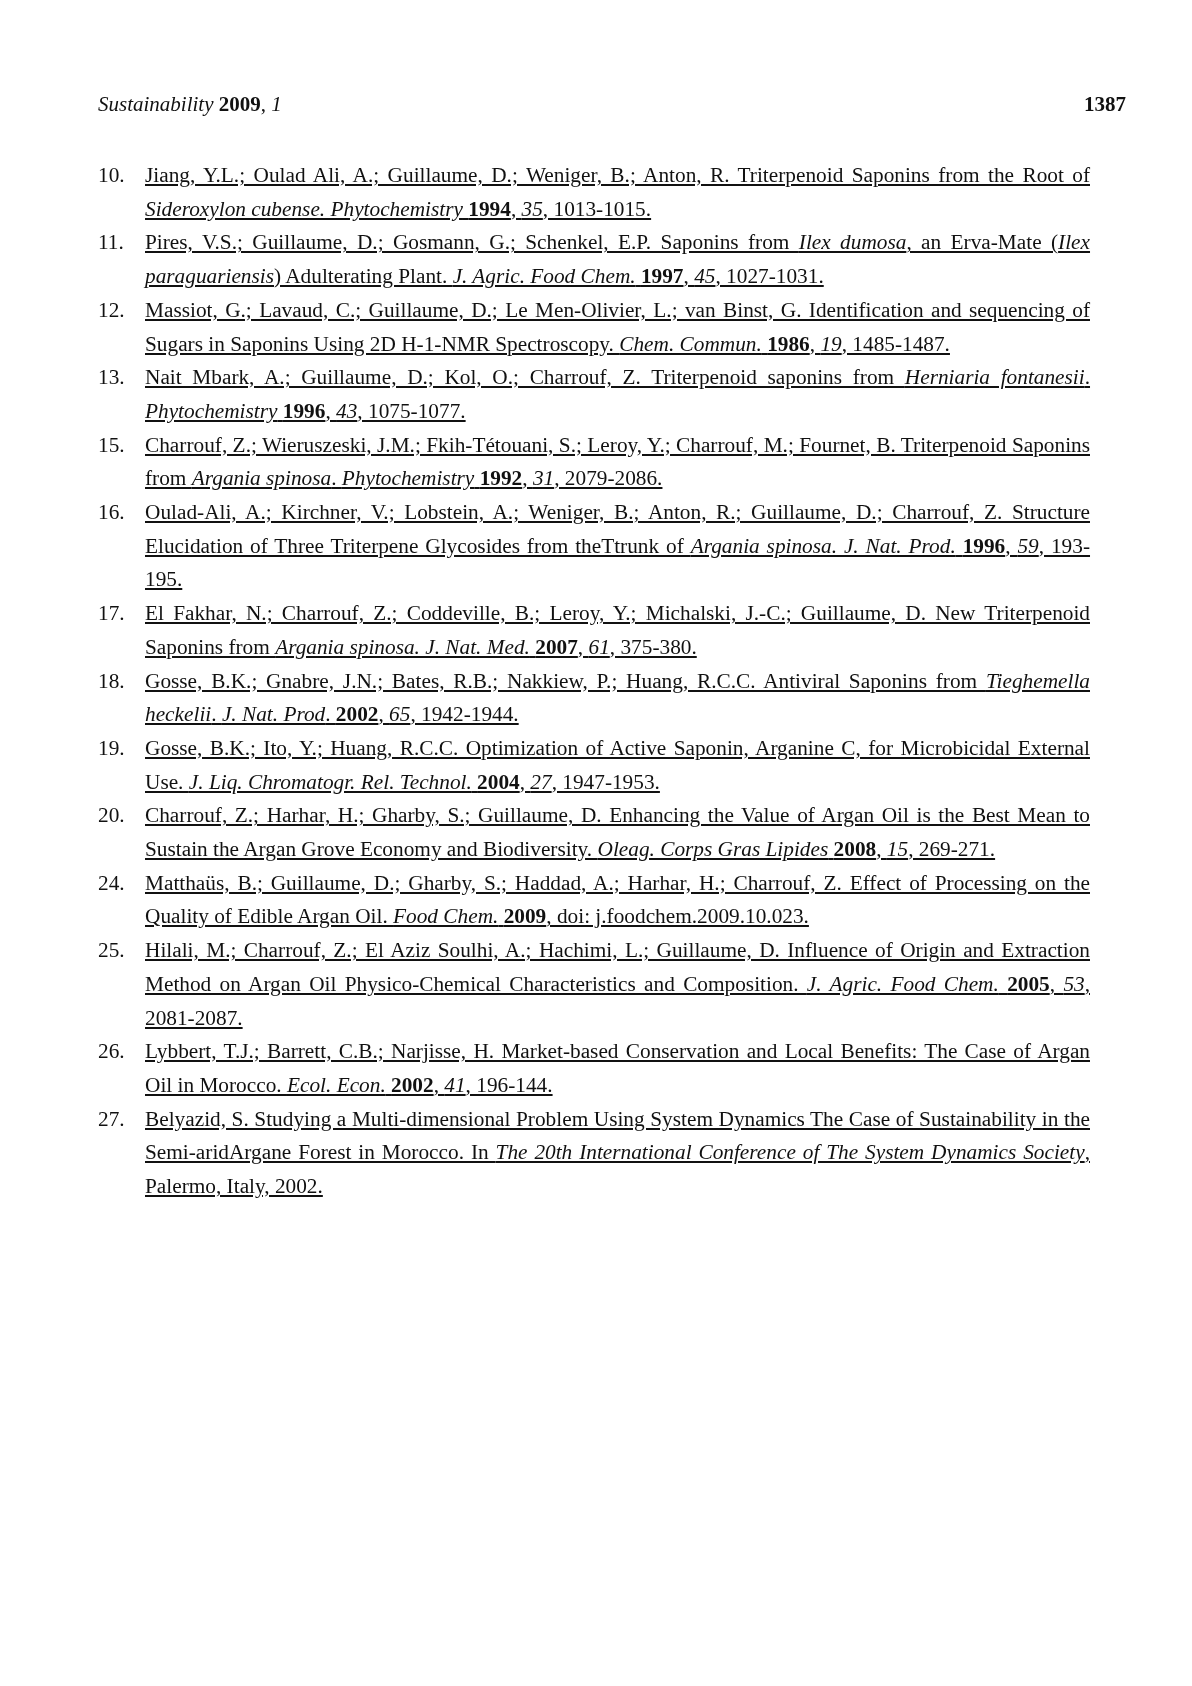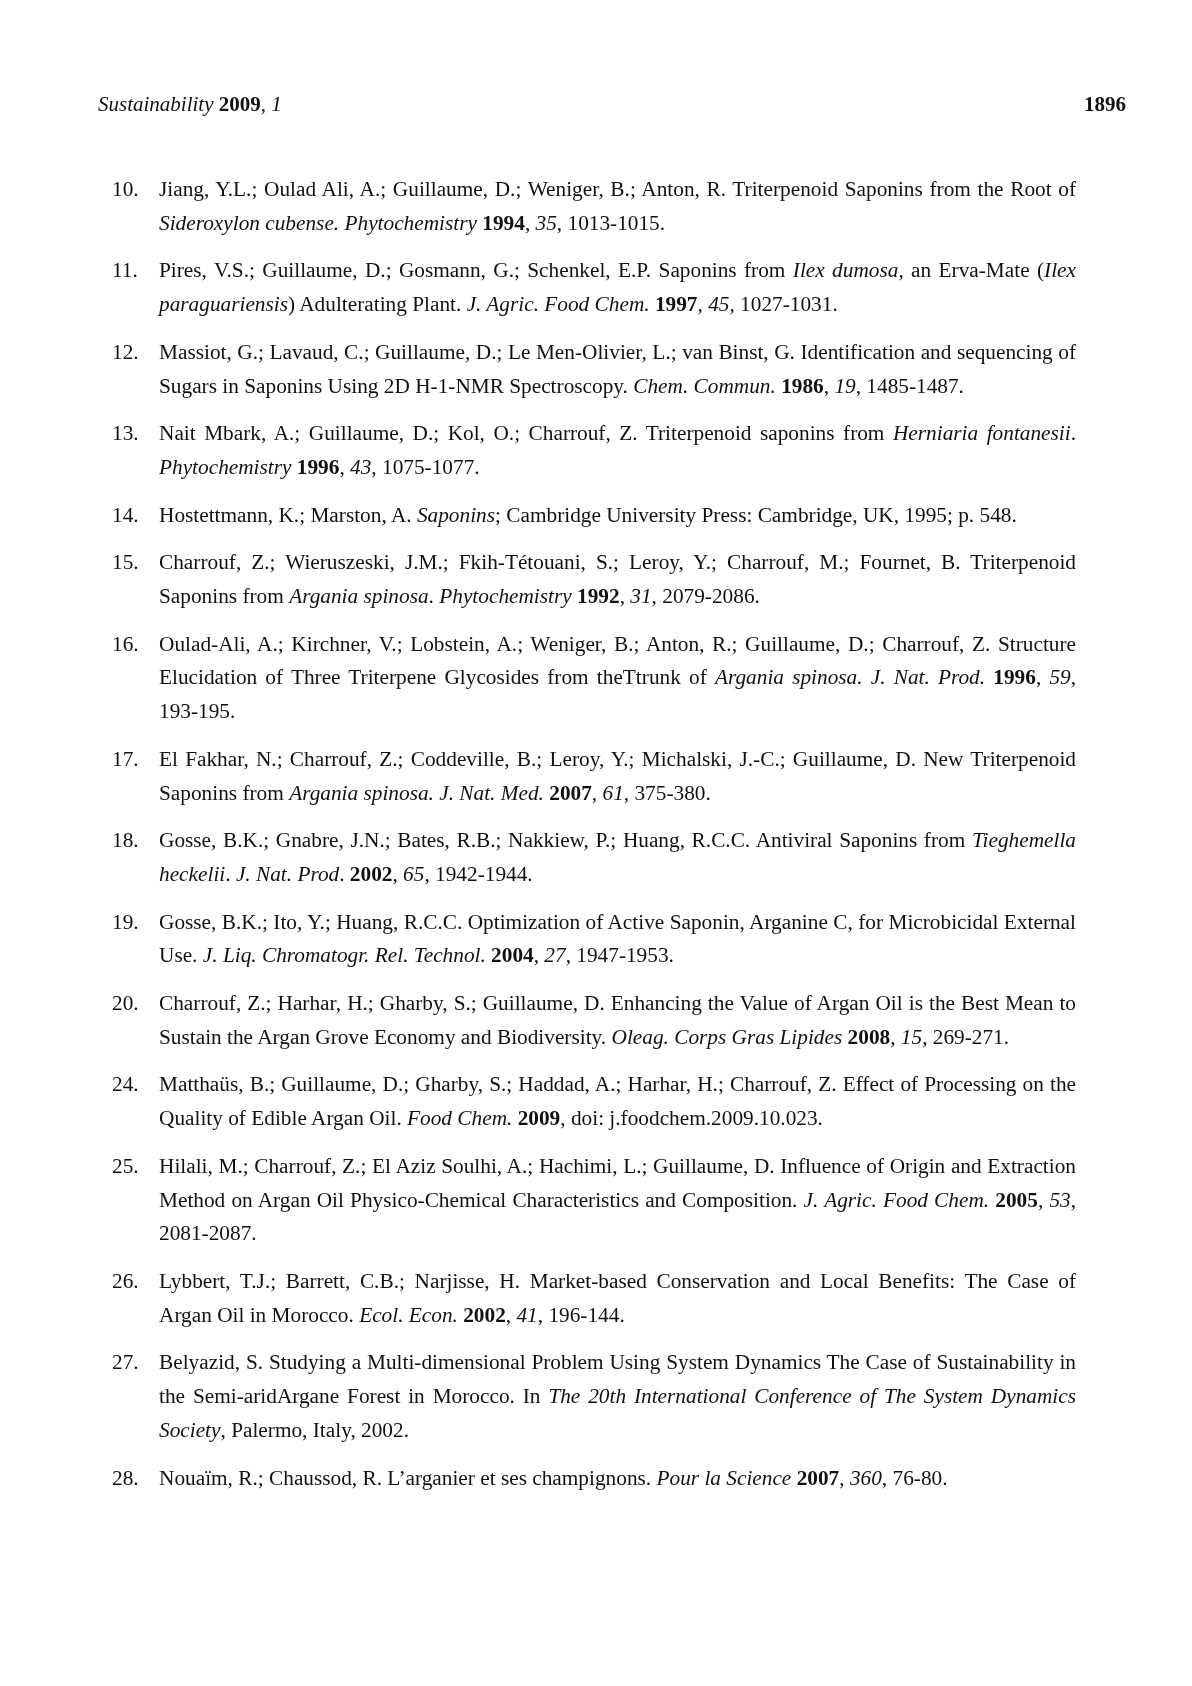--- a/index.html
+++ b/index.html
@@ -15,46 +15,45 @@
   }
   .header .left i { font-style: italic; }
   .header .left b, .header .right { font-weight: bold; }
   .refs {
     position: absolute; left: 98px; top: 159px; width: 992px;
     margin: 0; padding: 0; list-style: none;
   }
   .ref {
     position: relative; padding-left: 47px;
     font-size: 21.3px; line-height: 33.7px; text-align: justify;
-    margin: 14px;
+    margin: 0;
+    text-decoration: underline;
   }
   .ref .num { position: absolute; left: 0; top: 0; }
   .seg-i { font-style: italic; }
   .seg-b { font-weight: bold; }
 </style>
 </head>
 <body>
 
 <div class="page">
   <div class="header">
     <div class="left"><i>Sustainability</i> <b>2009</b><span>, </span><i>1</i></div>
-    <div class="right">1896</div>
+    <div class="right">1387</div>
   </div>
 
   <ol class="refs" id="refs">
       <li class="ref"><span class="num">10.</span><span class="seg-n">Jiang, Y.L.; Oulad Ali, A.; Guillaume, D.; Weniger, B.; Anton, R. Triterpenoid Saponins from the Root of </span><span class="seg-i">Sideroxylon cubense. Phytochemistry</span><span class="seg-n"> </span><span class="seg-b">1994</span><span class="seg-n">, </span><span class="seg-i">35</span><span class="seg-n">, 1013-1015.</span></li>
       <li class="ref"><span class="num">11.</span><span class="seg-n">Pires, V.S.; Guillaume, D.; Gosmann, G.; Schenkel, E.P. Saponins from </span><span class="seg-i">Ilex dumosa</span><span class="seg-n">, an Erva-Mate (</span><span class="seg-i">Ilex paraguariensis</span><span class="seg-n">) Adulterating Plant. </span><span class="seg-i">J. Agric. Food Chem.</span><span class="seg-n"> </span><span class="seg-b">1997</span><span class="seg-n">, </span><span class="seg-i">45</span><span class="seg-n">, 1027-1031.</span></li>
       <li class="ref"><span class="num">12.</span><span class="seg-n">Massiot, G.; Lavaud, C.; Guillaume, D.; Le Men-Olivier, L.; van Binst, G. Identification and sequencing of Sugars in Saponins Using 2D H-1-NMR Spectroscopy. </span><span class="seg-i">Chem. Commun.</span><span class="seg-n"> </span><span class="seg-b">1986</span><span class="seg-n">, </span><span class="seg-i">19</span><span class="seg-n">, 1485-1487.</span></li>
       <li class="ref"><span class="num">13.</span><span class="seg-n">Nait Mbark, A.; Guillaume, D.; Kol, O.; Charrouf, Z. Triterpenoid saponins from </span><span class="seg-i">Herniaria fontanesii</span><span class="seg-n">. </span><span class="seg-i">Phytochemistry</span><span class="seg-n"> </span><span class="seg-b">1996</span><span class="seg-n">, </span><span class="seg-i">43</span><span class="seg-n">, 1075-1077.</span></li>
-      <li class="ref"><span class="num">14.</span><span class="seg-n">Hostettmann, K.; Marston, A. </span><span class="seg-i">Saponins</span><span class="seg-n">; Cambridge University Press: Cambridge, UK, 1995; p. 548.</span></li>
       <li class="ref"><span class="num">15.</span><span class="seg-n">Charrouf, Z.; Wieruszeski, J.M.; Fkih-Tétouani, S.; Leroy, Y.; Charrouf, M.; Fournet, B. Triterpenoid Saponins from </span><span class="seg-i">Argania spinosa</span><span class="seg-n">. </span><span class="seg-i">Phytochemistry</span><span class="seg-n"> </span><span class="seg-b">1992</span><span class="seg-n">, </span><span class="seg-i">31</span><span class="seg-n">, 2079-2086.</span></li>
       <li class="ref"><span class="num">16.</span><span class="seg-n">Oulad-Ali, A.; Kirchner, V.; Lobstein, A.; Weniger, B.; Anton, R.; Guillaume, D.; Charrouf, Z. Structure Elucidation of Three Triterpene Glycosides from theTtrunk of </span><span class="seg-i">Argania spinosa. J. Nat. Prod.</span><span class="seg-n"> </span><span class="seg-b">1996</span><span class="seg-n">, </span><span class="seg-i">59</span><span class="seg-n">, 193-195.</span></li>
       <li class="ref"><span class="num">17.</span><span class="seg-n">El Fakhar, N.; Charrouf, Z.; Coddeville, B.; Leroy, Y.; Michalski, J.-C.; Guillaume, D. New Triterpenoid Saponins from </span><span class="seg-i">Argania spinosa. J. Nat. Med.</span><span class="seg-n"> </span><span class="seg-b">2007</span><span class="seg-n">, </span><span class="seg-i">61</span><span class="seg-n">, 375-380.</span></li>
       <li class="ref"><span class="num">18.</span><span class="seg-n">Gosse, B.K.; Gnabre, J.N.; Bates, R.B.; Nakkiew, P.; Huang, R.C.C. Antiviral Saponins from </span><span class="seg-i">Tieghemella heckelii</span><span class="seg-n">. </span><span class="seg-i">J. Nat. Prod</span><span class="seg-n">. </span><span class="seg-b">2002</span><span class="seg-n">, </span><span class="seg-i">65</span><span class="seg-n">, 1942-1944.</span></li>
       <li class="ref"><span class="num">19.</span><span class="seg-n">Gosse, B.K.; Ito, Y.; Huang, R.C.C. Optimization of Active Saponin, Arganine C, for Microbicidal External Use. </span><span class="seg-i">J. Liq. Chromatogr. Rel. Technol.</span><span class="seg-n"> </span><span class="seg-b">2004</span><span class="seg-n">, </span><span class="seg-i">27</span><span class="seg-n">, 1947-1953.</span></li>
       <li class="ref"><span class="num">20.</span><span class="seg-n">Charrouf, Z.; Harhar, H.; Gharby, S.; Guillaume, D. Enhancing the Value of Argan Oil is the Best Mean to Sustain the Argan Grove Economy and Biodiversity. </span><span class="seg-i">Oleag. Corps Gras Lipides</span><span class="seg-n"> </span><span class="seg-b">2008</span><span class="seg-n">, </span><span class="seg-i">15</span><span class="seg-n">, 269-271.</span></li>
       <li class="ref"><span class="num">24.</span><span class="seg-n">Matthaüs, B.; Guillaume, D.; Gharby, S.; Haddad, A.; Harhar, H.; Charrouf, Z. Effect of Processing on the Quality of Edible Argan Oil. </span><span class="seg-i">Food Chem.</span><span class="seg-n"> </span><span class="seg-b">2009</span><span class="seg-n">, doi: j.foodchem.2009.10.023.</span></li>
       <li class="ref"><span class="num">25.</span><span class="seg-n">Hilali, M.; Charrouf, Z.; El Aziz Soulhi, A.; Hachimi, L.; Guillaume, D. Influence of Origin and Extraction Method on Argan Oil Physico-Chemical Characteristics and Composition. </span><span class="seg-i">J. Agric. Food Chem.</span><span class="seg-n"> </span><span class="seg-b">2005</span><span class="seg-n">, </span><span class="seg-i">53</span><span class="seg-n">, 2081-2087.</span></li>
       <li class="ref"><span class="num">26.</span><span class="seg-n">Lybbert, T.J.; Barrett, C.B.; Narjisse, H. Market-based Conservation and Local Benefits: The Case of Argan Oil in Morocco. </span><span class="seg-i">Ecol. Econ.</span><span class="seg-n"> </span><span class="seg-b">2002</span><span class="seg-n">, </span><span class="seg-i">41</span><span class="seg-n">, 196-144.</span></li>
       <li class="ref"><span class="num">27.</span><span class="seg-n">Belyazid, S. Studying a Multi-dimensional Problem Using System Dynamics The Case of Sustainability in the Semi-aridArgane Forest in Morocco. In </span><span class="seg-i">The 20th International Conference of The System Dynamics Society</span><span class="seg-n">, Palermo, Italy, 2002.</span></li>
-      <li class="ref"><span class="num">28.</span><span class="seg-n">Nouaïm, R.; Chaussod, R. L’arganier et ses champignons. </span><span class="seg-i">Pour la Science</span><span class="seg-n"> </span><span class="seg-b">2007</span><span class="seg-n">, </span><span class="seg-i">360</span><span class="seg-n">, 76-80.</span></li>
     </ol>
 </div>
 
 </body></html>

